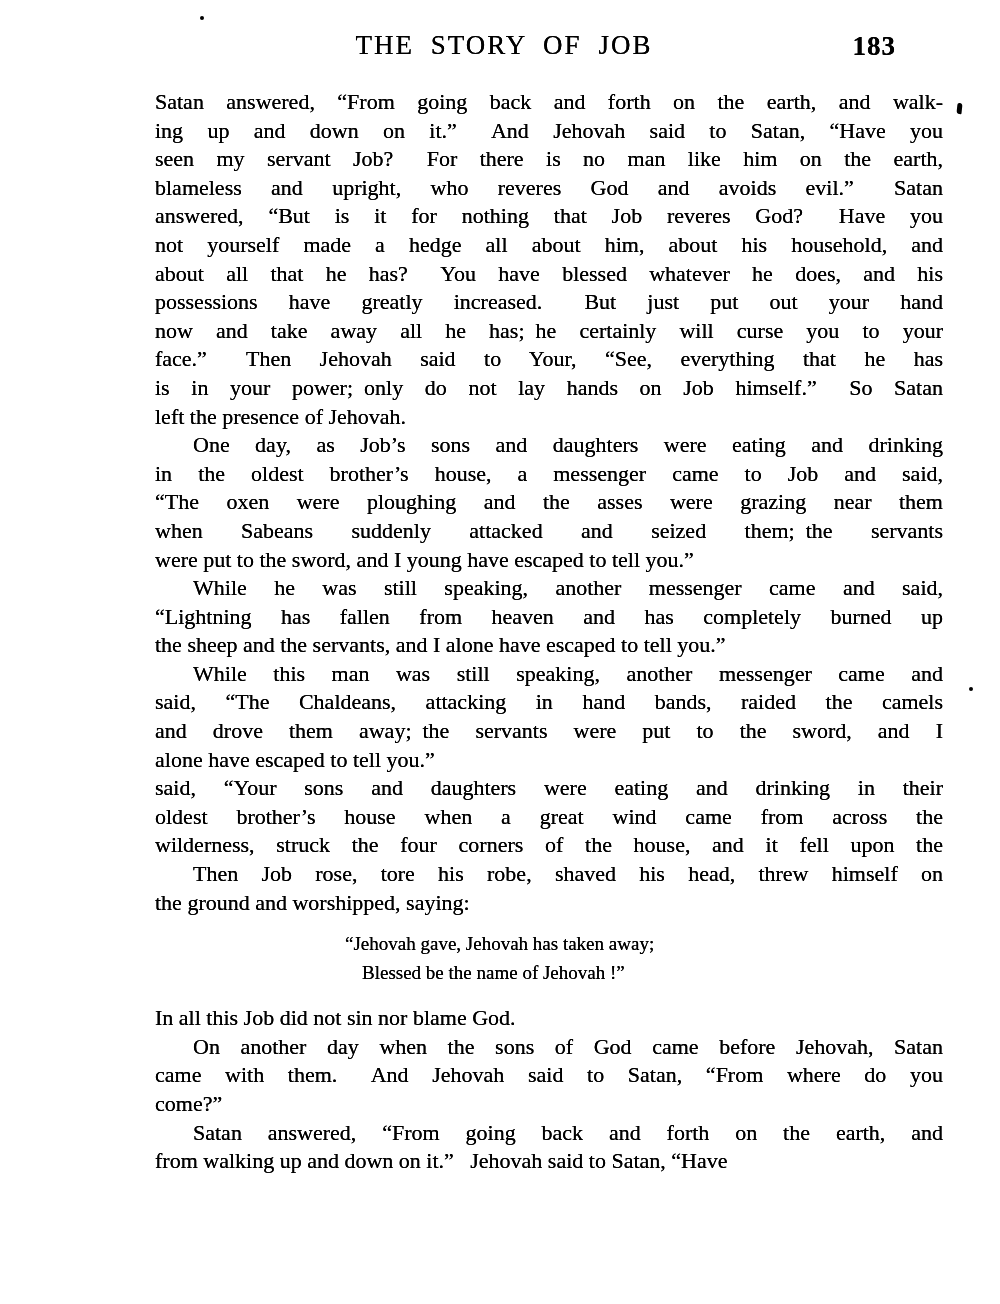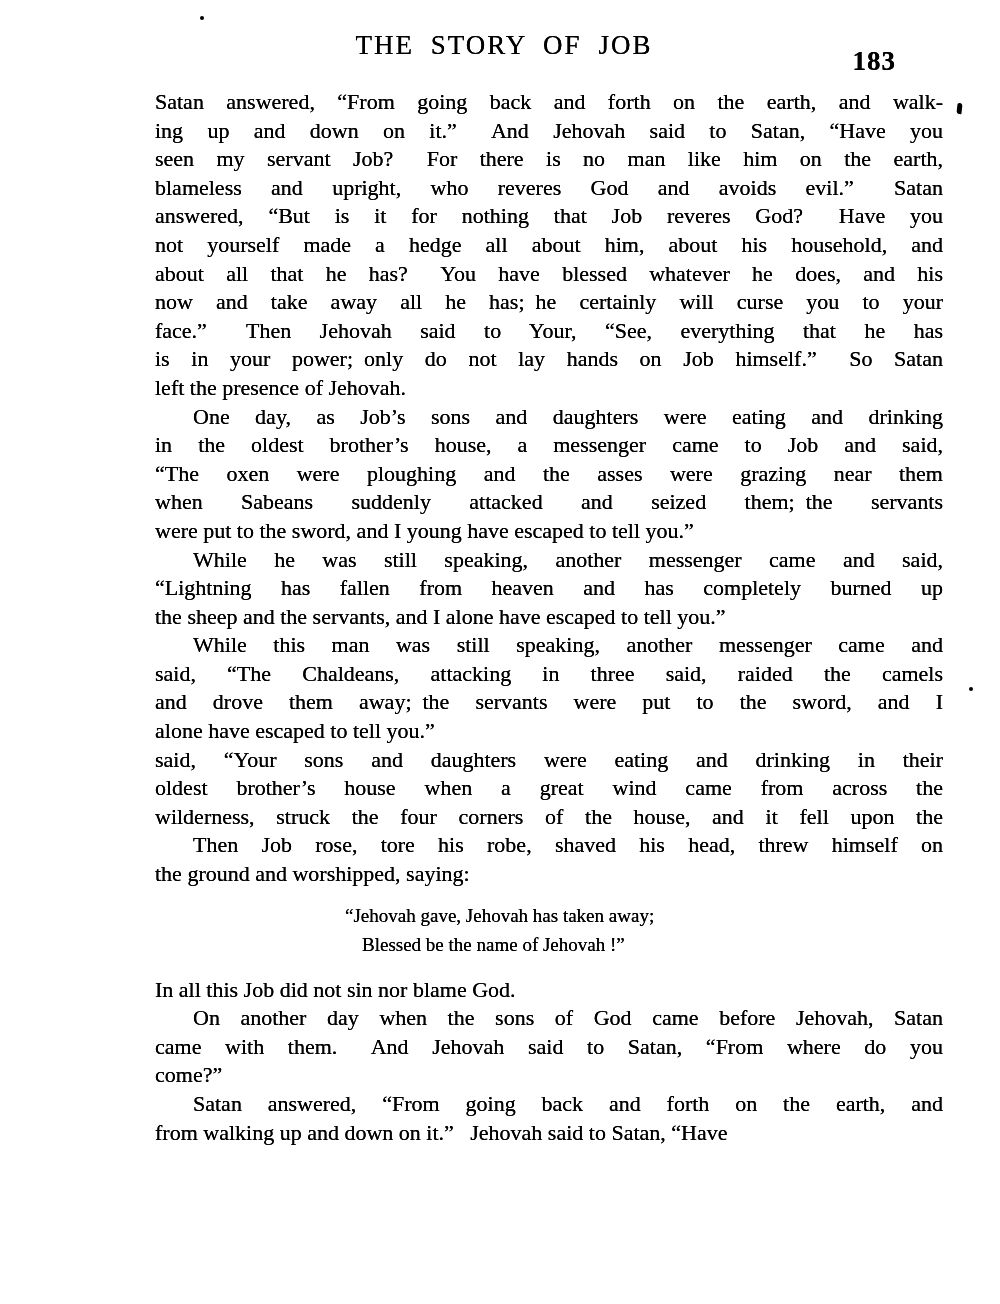--- a/index.html
+++ b/index.html
@@ -28,21 +28,21 @@
     text-align: center;
     font-weight: normal;
     font-size: 27px;
     letter-spacing: 2px;
     word-spacing: 8px;
     text-shadow: 0 0 0.4px #000;
   }
   .page-number {
     position: absolute;
     right: 2px;
-    top: 16px;
+    top: 1px;
     font-weight: bold;
     font-size: 27px;
     letter-spacing: 1px;
     text-shadow: 0 0 0.4px #000;
   }
   .text-column {
     position: absolute;
     top: 88px;
     left: 110px;
     width: 788px;
@@ -96,40 +96,41 @@
 
   <main class="text-column">
       <div class="paragraph body">
         <div class="pline">Satan answered, “From going back and forth on the earth, and walk-</div>
         <div class="pline">ing up and down on it.”  And Jehovah said to Satan, “Have you</div>
         <div class="pline">seen my servant Job?  For there is no man like him on the earth,</div>
         <div class="pline">blameless and upright, who reveres God and avoids evil.”  Satan</div>
         <div class="pline">answered, “But is it for nothing that Job reveres God?  Have you</div>
         <div class="pline">not yourself made a hedge all about him, about his household, and</div>
         <div class="pline">about all that he has?  You have blessed whatever he does, and his</div>
+        <div class="pline">possessions have greatly increased.  But just put out your hand</div>
         <div class="pline">now and take away all he has; he certainly will curse you to your</div>
         <div class="pline">face.”  Then Jehovah said to Your, “See, everything that he has</div>
         <div class="pline">is in your power; only do not lay hands on Job himself.”  So Satan</div>
         <div class="pline last">left the presence of Jehovah.</div>
       </div>
       <div class="paragraph body">
         <div class="pline first-indent">One day, as Job’s sons and daughters were eating and drinking</div>
         <div class="pline">in the oldest brother’s house, a messenger came to Job and said,</div>
         <div class="pline">“The oxen were ploughing and the asses were grazing near them</div>
         <div class="pline">when Sabeans suddenly attacked and seized them; the servants</div>
         <div class="pline last">were put to the sword, and I young have escaped to tell you.”</div>
       </div>
       <div class="paragraph body">
         <div class="pline first-indent">While he was still speaking, another messenger came and said,</div>
         <div class="pline">“Lightning has fallen from heaven and has completely burned up</div>
         <div class="pline last">the sheep and the servants, and I alone have escaped to tell you.”</div>
       </div>
       <div class="paragraph body">
         <div class="pline first-indent">While this man was still speaking, another messenger came and</div>
-        <div class="pline">said, “The Chaldeans, attacking in three said, raided the camels</div>
+        <div class="pline">said, “The Chaldeans, attacking in hand bands, raided the camels</div>
         <div class="pline">and drove them away; the servants were put to the sword, and I</div>
         <div class="pline last">alone have escaped to tell you.”</div>
       </div>
       <div class="paragraph body">
         <div class="pline">said, “Your sons and daughters were eating and drinking in their</div>
         <div class="pline">oldest brother’s house when a great wind came from across the</div>
         <div class="pline">wilderness, struck the four corners of the house, and it fell upon the</div>
       </div>
       <div class="paragraph body">
         <div class="pline first-indent">Then Job rose, tore his robe, shaved his head, threw himself on</div>

